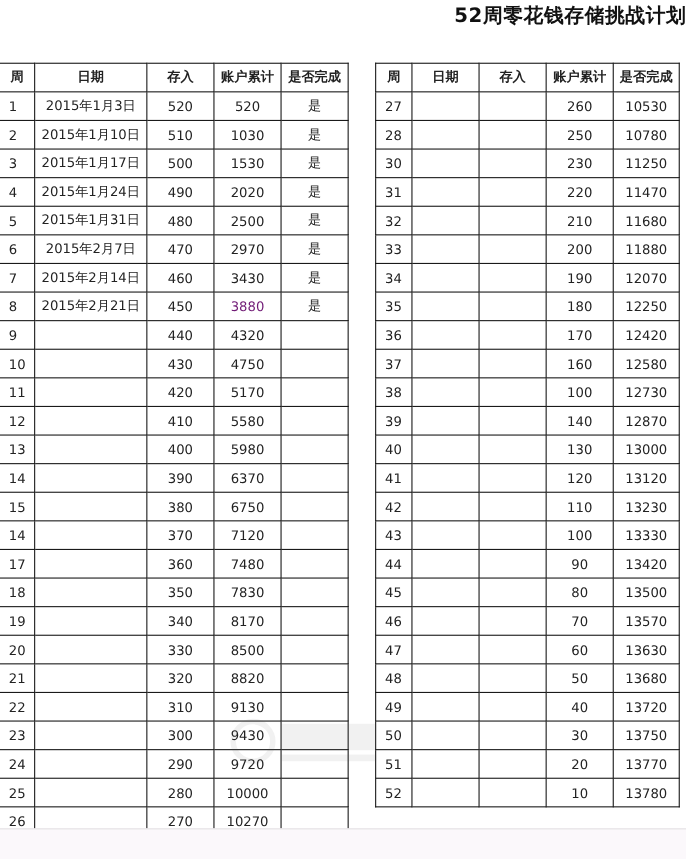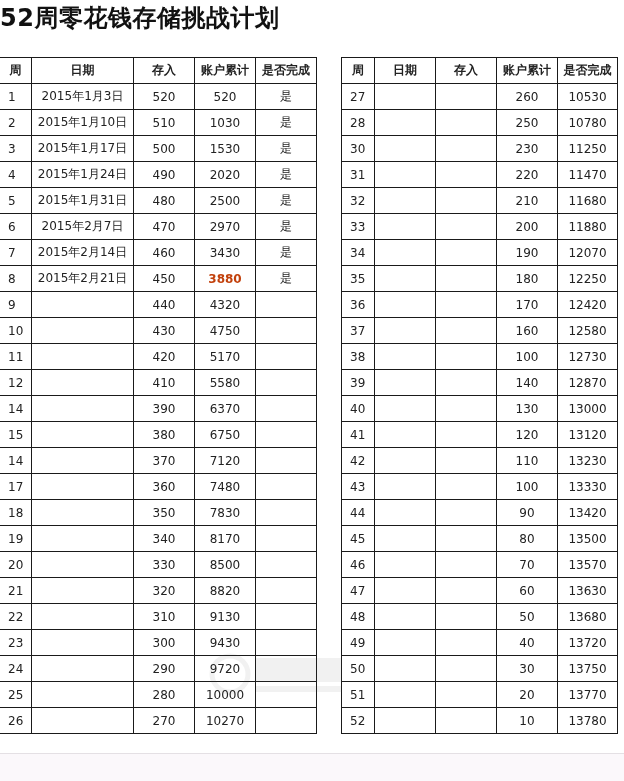--- a/index.html
+++ b/index.html
@@ -3,22 +3,22 @@
 <meta charset="utf-8">
 <style>
   html, body { margin:0; padding:0; }
   body {
     width:624px; height:781px; overflow:hidden; position:relative;
     background:#ffffff;
     font-family:"DejaVu Sans","Liberation Sans",sans-serif;
     color:#222;
   }
   .title {
-    position:absolute; left:0; top:2px; width:624px; text-align:left;
-    font-size:24px; font-weight:bold; color:#111; letter-spacing:0.5px;
+    position:absolute; left:0; top:2px; width:624px; text-align:right;
+    font-size:18px; font-weight:bold; color:#111; letter-spacing:0.5px;
   }
   table.sheet {
     position:absolute; top:57px; border-collapse:collapse; table-layout:fixed;
     font-size:12px;
   }
   table.sheet td, table.sheet th {
     border:1px solid #1a1a1a; height:25px; padding:0; text-align:center;
     white-space:nowrap; overflow:hidden; font-weight:normal;
   }
   table.sheet th { font-weight:bold; font-size:12px; }
@@ -103,21 +103,21 @@
         <td class="wk">7</td>
         <td>2015年2月14日</td>
         <td>460</td>
         <td>3430</td>
         <td>是</td>
       </tr>
       <tr>
         <td class="wk">8</td>
         <td>2015年2月21日</td>
         <td>450</td>
-        <td style="color: #c2410c; font-weight: bold;">3880</td>
+        <td style="color: #701a75;">3880</td>
         <td>是</td>
       </tr>
       <tr>
         <td class="wk">9</td>
         <td></td>
         <td>440</td>
         <td>4320</td>
         <td></td>
       </tr>
       <tr>
@@ -132,20 +132,27 @@
         <td></td>
         <td>420</td>
         <td>5170</td>
         <td></td>
       </tr>
       <tr>
         <td class="wk">12</td>
         <td></td>
         <td>410</td>
         <td>5580</td>
+        <td></td>
+      </tr>
+      <tr>
+        <td class="wk">13</td>
+        <td></td>
+        <td>400</td>
+        <td>5980</td>
         <td></td>
       </tr>
       <tr>
         <td class="wk">14</td>
         <td></td>
         <td>390</td>
         <td>6370</td>
         <td></td>
       </tr>
       <tr>

